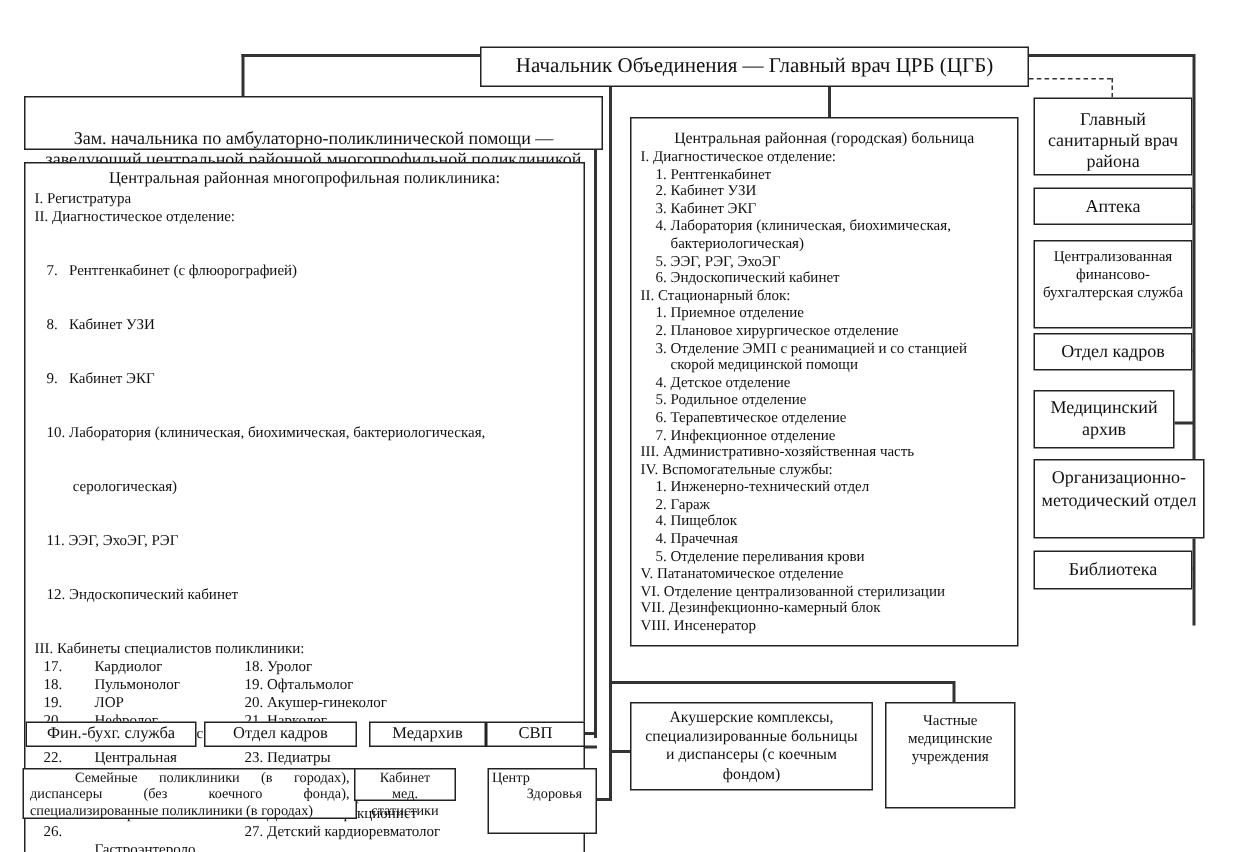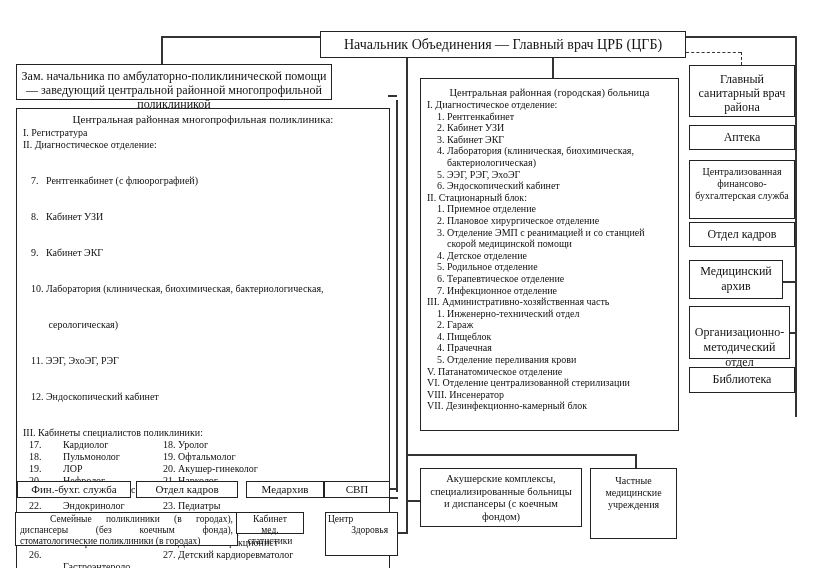--- a/index.html
+++ b/index.html
@@ -60,21 +60,21 @@
 <div class="line" style="left:406px;top:454px;width:230px;height:1.5px;"></div>
 <div class="line" style="left:635px;top:454px;width:1.5px;height:14px;"></div>
 <div class="line" style="left:406px;top:500px;width:14px;height:1.5px;"></div>
 
 <div class="line" style="left:388px;top:95px;width:9px;height:1.5px;"></div>
 
 <div class="box center" style="left:320px;top:31px;width:366px;height:27px;font-size:14px;line-height:25px;">
   <span>Начальник Объединения — Главный врач ЦРБ (ЦГБ)</span>
 </div>
 
-<div class="box center t12" style="left:16px;top:64px;width:316px;height:36px;padding-top:4px;">
+<div class="box center t12" style="left:16px;top:64px;width:386px;height:36px;padding-top:20px;">
   <span>Зам. начальника по амбулаторно-поликлинической помощи — заведующий центральной районной многопрофильной поликлиникой</span>
 </div>
 
 <div class="box" style="left:16px;top:108px;width:374px;height:466px;padding:4px 6px 0 6px;">
   <div class="center b t11">Центральная районная многопрофильная поликлиника:</div>
   <div class="t10" style="margin-top:1px;">I. Регистратура</div>
   <div class="t10">II. Диагностическое отделение:</div>
   <div class="t10" style="padding-left:8px;white-space:pre;">
     <div>7.   Рентгенкабинет (с флюорографией)</div>
     <div>8.   Кабинет УЗИ</div>
@@ -106,21 +106,21 @@
         <span class="name">Нефролог</span>
         <span class="right">21. Нарколог</span>
       </div>
       <div class="row">
         <span class="num">21.</span>
         <span class="name">Гематолог</span>
         <span class="right">22. Стоматолог</span>
       </div>
       <div class="row">
         <span class="num">22.</span>
-        <span class="name">Эндокринолог</span>
+        <span class="name">Центральная</span>
         <span class="right">23. Педиатры</span>
       </div>
       <div class="row">
         <span class="num">23.</span>
         <span class="name">Ревматолог</span>
         <span class="right">24. Детский гастроэнтеролог</span>
       </div>
       <div class="row">
         <span class="num">24.</span>
         <span class="name">Невролог</span>
@@ -152,21 +152,21 @@
   <span>Отдел кадров</span>
 </div>
 <div class="box center t11" style="left:246px;top:481px;width:78px;height:17px;line-height:14px;">
   <span>Медархив</span>
 </div>
 <div class="box center t11" style="left:324px;top:481px;width:66px;height:17px;line-height:14px;">
   <span>СВП</span>
 </div>
 
 <div class="box t10" style="left:15px;top:512px;width:223px;height:34px;padding:1px 4px;text-align:justify;text-align-last:left;text-indent:30px;font-size:9.5px;line-height:11px;">
-  <span>Семейные поликлиники (в городах), диспансеры (без коечным фонда), стоматологические поликлиники (в городах)</span>
+  <span>Семейные поликлиники (в городах), диспансеры (без коечного фонда), специализированные поликлиники (в городах)</span>
 </div>
 <div class="box center t10" style="left:236px;top:512px;width:68px;height:22px;font-size:9.5px;line-height:11px;padding:1px 8px;">
   <span>Кабинет мед. статистики</span>
 </div>
 <div class="box t10" style="left:325px;top:512px;width:73px;height:44px;font-size:9.5px;line-height:11px;padding:1px 2px;text-align:right;">
   <span style="display:inline-block;width:60px;text-align:justify;text-align-last:right;padding-right:10px;">Центр Здоровья</span>
 </div>
 
 <div class="box" style="left:420px;top:78px;width:259px;height:353px;padding:8px 6px 0 6px;">
   <div class="center b t10" style="font-size:10.5px;">Центральная районная (городская) больница</div>
@@ -182,29 +182,30 @@
       <div class="t10" style="white-space: nowrap; line-height: 11.6px;">II. Стационарный блок:</div>
       <div class="t10 ind1" style="white-space: nowrap; line-height: 11.6px;">1. Приемное отделение</div>
       <div class="t10 ind1" style="white-space: nowrap; line-height: 11.6px;">2. Плановое хирургическое отделение</div>
       <div class="t10 ind1" style="white-space: nowrap; line-height: 11.6px;">3. Отделение ЭМП с реанимацией и со станцией</div>
       <div class="t10 ind2" style="white-space: nowrap; line-height: 11.6px;">скорой медицинской помощи</div>
       <div class="t10 ind1" style="white-space: nowrap; line-height: 11.6px;">4. Детское отделение</div>
       <div class="t10 ind1" style="white-space: nowrap; line-height: 11.6px;">5. Родильное отделение</div>
       <div class="t10 ind1" style="white-space: nowrap; line-height: 11.6px;">6. Терапевтическое отделение</div>
       <div class="t10 ind1" style="white-space: nowrap; line-height: 11.6px;">7. Инфекционное отделение</div>
       <div class="t10" style="white-space: nowrap; line-height: 11.6px;">III. Административно-хозяйственная часть</div>
+      <div class="t10" style="white-space: nowrap; line-height: 11.6px;">IV. Вспомогательные службы:</div>
       <div class="t10 ind1" style="white-space: nowrap; line-height: 11.6px;">1. Инженерно-технический отдел</div>
       <div class="t10 ind1" style="white-space: nowrap; line-height: 11.6px;">2. Гараж</div>
       <div class="t10 ind1" style="white-space: nowrap; line-height: 11.6px;">4. Пищеблок</div>
       <div class="t10 ind1" style="white-space: nowrap; line-height: 11.6px;">4. Прачечная</div>
       <div class="t10 ind1" style="white-space: nowrap; line-height: 11.6px;">5. Отделение переливания крови</div>
       <div class="t10" style="white-space: nowrap; line-height: 11.6px;">V. Патанатомическое отделение</div>
       <div class="t10" style="white-space: nowrap; line-height: 11.6px;">VI. Отделение централизованной стерилизации</div>
+      <div class="t10" style="white-space: nowrap; line-height: 11.6px;">VII. Дезинфекционно-камерный блок</div>
       <div class="t10" style="white-space: nowrap; line-height: 11.6px;">VIII. Инсенератор</div>
-      <div class="t10" style="white-space: nowrap; line-height: 11.6px;">VII. Дезинфекционно-камерный блок</div>
     </div>
 </div>
 
 <div class="box center b t11" style="left:420px;top:468px;width:162px;height:59px;padding:4px 6px;font-size:10.5px;line-height:12.5px;">
   <span>Акушерские комплексы, специализированные больницы и диспансеры (с коечным фондом)</span>
 </div>
 <div class="box center t10" style="left:590px;top:468px;width:87px;height:71px;padding:6px 8px;font-size:10px;line-height:12px;">
   <span>Частные медицинские учреждения</span>
 </div>
 
@@ -216,18 +217,18 @@
 </div>
 <div class="box center t10" style="left:689px;top:160px;width:106px;height:59px;padding-top:5px;line-height:12px;">
   <span>Централизованная финансово-бухгалтерская служба</span>
 </div>
 <div class="box center t12" style="left:689px;top:222px;width:106px;height:25px;line-height:22px;">
   <span>Отдел кадров</span>
 </div>
 <div class="box center t12" style="left:689px;top:260px;width:94px;height:39px;padding-top:3px;line-height:15px;">
   <span>Медицинский архив</span>
 </div>
-<div class="box center t12" style="left:689px;top:306px;width:101px;height:53px;padding-top:18px;line-height:15px;">
+<div class="box center t12" style="left:689px;top:306px;width:114px;height:53px;padding-top:4px;line-height:15px;">
   <span>Организационно-методический отдел</span>
 </div>
 <div class="box center t12" style="left:689px;top:367px;width:106px;height:26px;line-height:23px;">
   <span>Библиотека</span>
 </div>
 
 </body></html>

